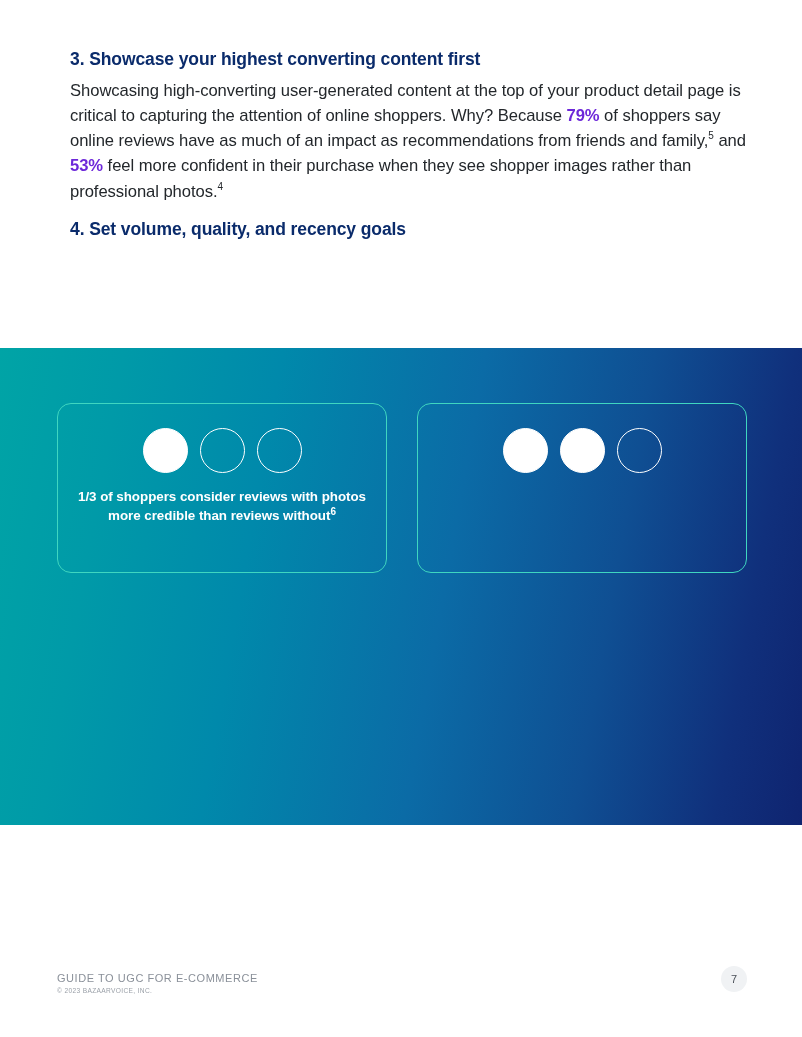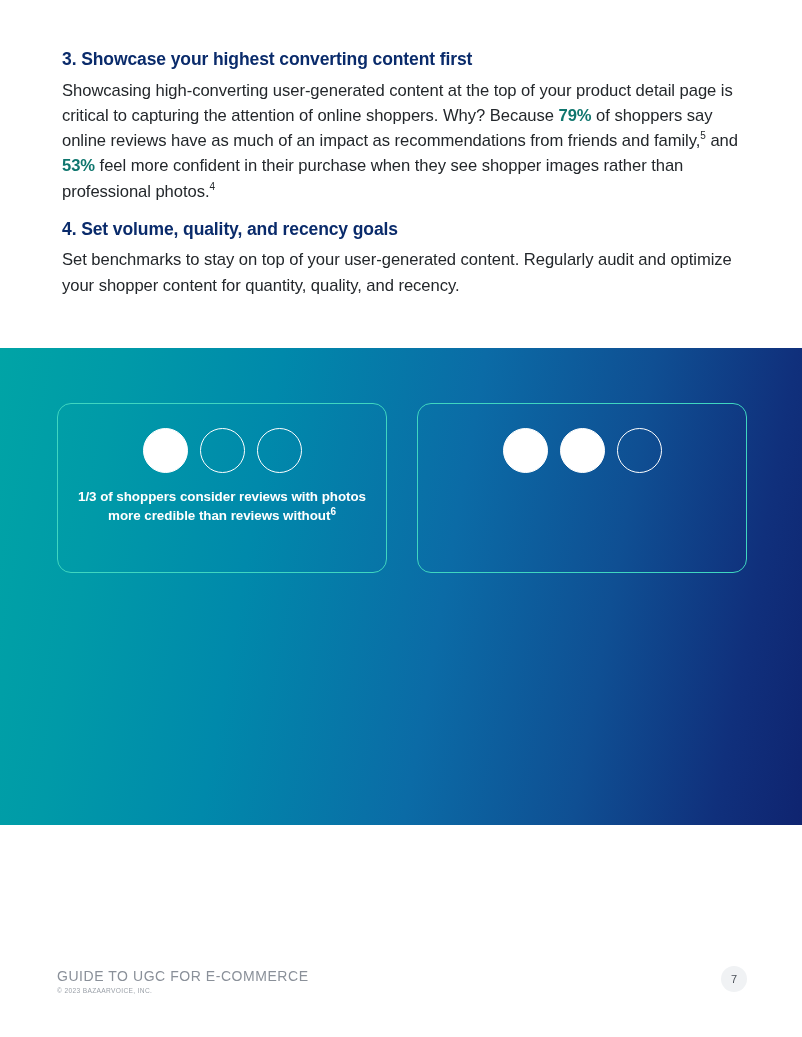--- a/index.html
+++ b/index.html
@@ -15,40 +15,40 @@
     position: relative;
     width: 802px;
     height: 1037px;
     background: #ffffff;
     overflow: hidden;
   }
 
   
   .text-block {
     position: absolute;
-    left: 62px;
+    left: 70px;
     top: 48px;
     width: 690px;
   }
   .h-heading {
     color: #0a2b6b;
     font-size: 17.5px;
     font-weight: bold;
     letter-spacing: -0.1px;
     margin: 0 0 6px 0;
     line-height: 1.35;
   }
   .body-para {
     color: #23272b;
     font-size: 16.6px;
     line-height: 1.52;
     margin: 0;
     letter-spacing: -0.05px;
   }
-  .body-para b { font-weight: bold; color: #0f766e; }
+  .body-para b { font-weight: bold; color: #6d28d9; }
   .sup { font-size: 10px; vertical-align: super; line-height: 0; }
   .section-2 { margin-top: 14px; }
 
   
   .gradient-panel {
     position: absolute;
     left: 0;
     top: 348px;
     width: 802px;
     height: 477px;
@@ -104,21 +104,21 @@
 
   
   .footer {
     position: absolute;
     left: 57px;
     bottom: 43px;
     width: 690px;
   }
   .footer-line1 {
     color: #8a9099;
-    font-size: 14px;
+    font-size: 11px;
     letter-spacing: 0.55px;
     margin: 0 0 3px 0;
   }
   .footer-line2 {
     color: #9aa0a8;
     font-size: 6.6px;
     letter-spacing: 0.35px;
     margin: 0;
   }
   .page-number {
@@ -140,21 +140,20 @@
 <body>
 
 <div class="page">
 
   <div class="text-block">
     <h3 class="h-heading">3. Showcase your highest converting content first</h3>
     <p class="body-para">Showcasing high-converting user-generated content at the top of your product detail page is critical to capturing the attention of online shoppers. Why? Because <b>79%</b> of shoppers say online reviews have as much of an impact as recommendations from friends and family,<sup class="sup">5</sup> and <b>53%</b> feel more confident in their purchase when they see shopper images rather than professional photos.<sup class="sup">4</sup></p>
 
     <div class="section-2">
       <h3 class="h-heading">4. Set volume, quality, and recency goals</h3>
-      <p class="body-para">Set benchmarks to stay on top of your user-generated content. Regularly audit and optimize your shopper content for quantity, quality, and recency.</p>
     </div>
   </div>
 
   <div class="gradient-panel">
     <div class="cards">
 
       <div class="card">
         <div class="circles">
             <div class="circle filled"></div>
             <div class="circle empty"></div>

